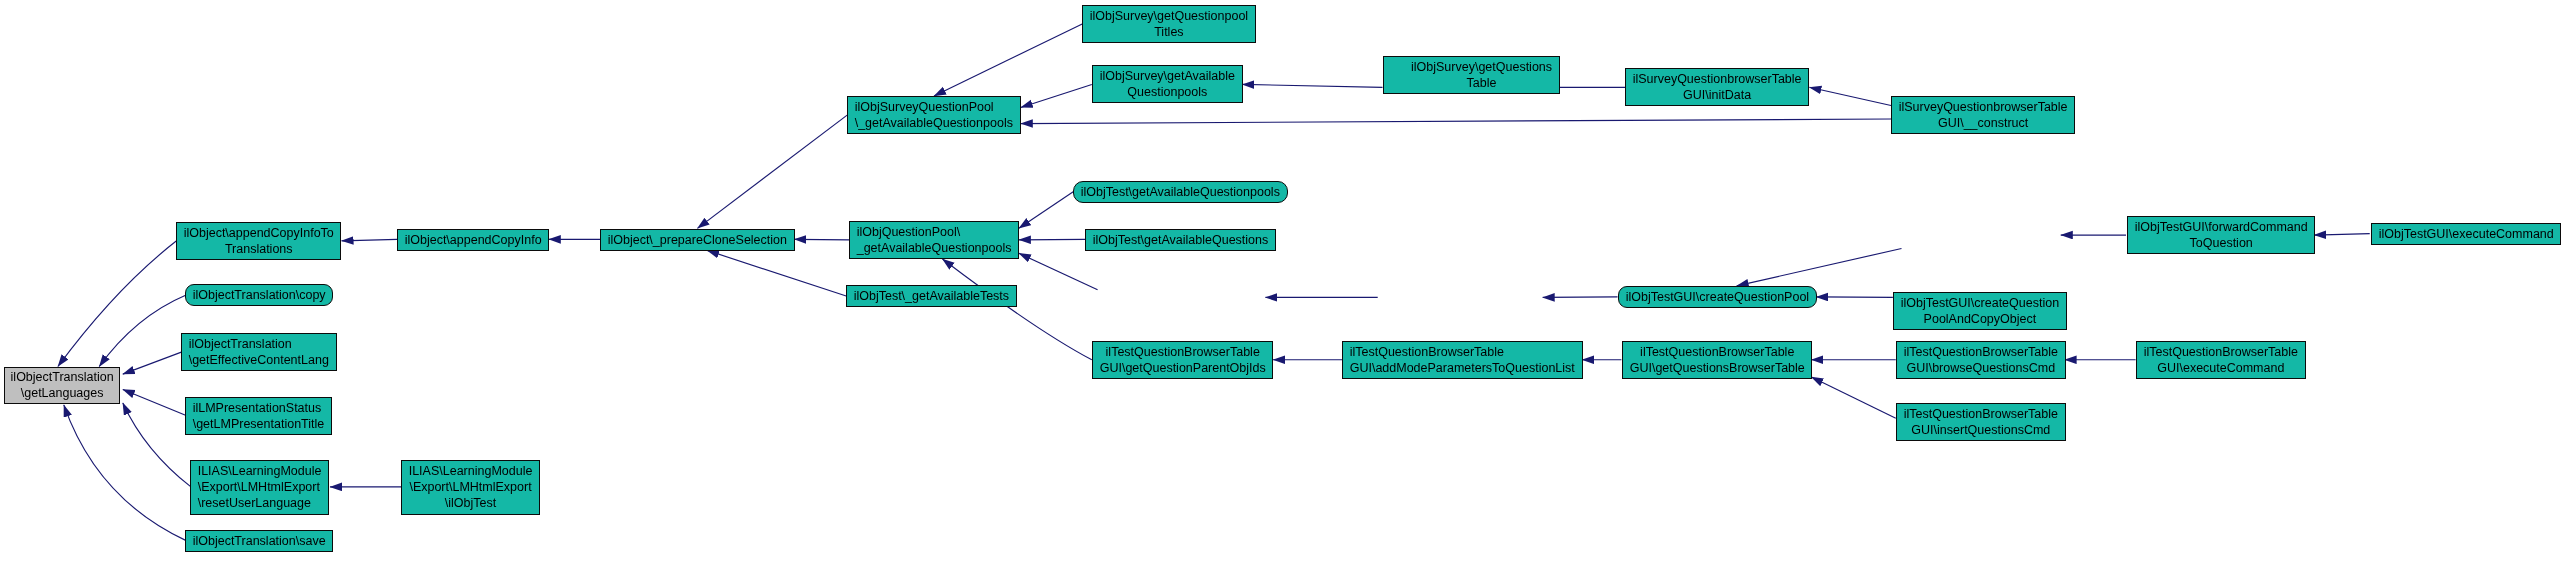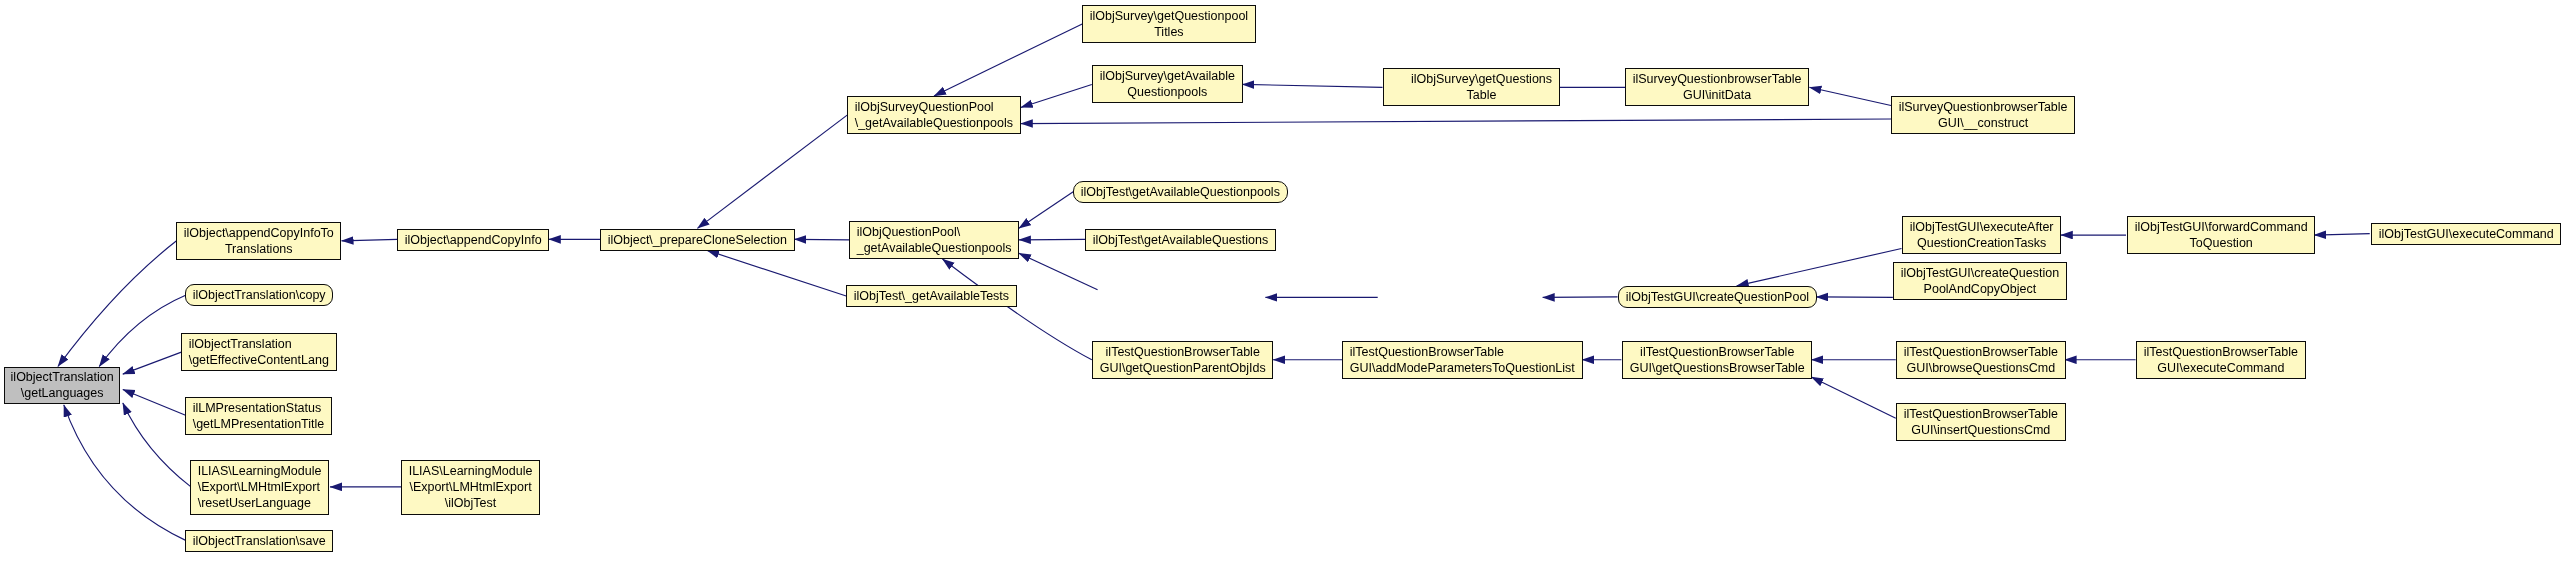--- a/index.html
+++ b/index.html
@@ -8,21 +8,21 @@
     width: 2576px;
     height: 567px;
     font-family: "Liberation Sans", sans-serif;
     background: #ffffff;
     overflow: hidden;
   }
   #edge-layer { position: absolute; left: 0; top: 0; pointer-events: none; }
   .node {
     position: absolute;
     box-sizing: border-box;
-    background: #fef9c3;
+    background: #14b8a6;
     border: 1px solid #0b0b0b;
     color: #000000;
     font-size: 12.5px;
     line-height: 16.3px;
     padding: 1.9px 6.7px;
     text-align: center;
     white-space: nowrap;
     cursor: pointer;
   }
   .node.align-left { text-align: left; }
@@ -140,21 +140,21 @@
     <div class="node" style="left: 1073px; top: 181px; border-radius: 10px;">
       <div>ilObjTest\getAvailableQuestionpools</div>
     </div>
     <div class="node" style="left: 1085px; top: 229px;">
       <div>ilObjTest\getAvailableQuestions</div>
     </div>
     <div class="node" style="left: 1092px; top: 341px;">
       <div>ilTestQuestionBrowserTable</div>
       <div>GUI\getQuestionParentObjIds</div>
     </div>
-    <div class="node" style="left: 1383px; top: 68px; padding-left: 27px;">
+    <div class="node" style="left: 1383px; top: 56px; padding-left: 27px;">
       <div>ilObjSurvey\getQuestions</div>
       <div>Table</div>
     </div>
     <div class="node align-left" style="left: 1342px; top: 341px;">
       <div>ilTestQuestionBrowserTable</div>
       <div>GUI\addModeParametersToQuestionList</div>
     </div>
     <div class="node" style="left: 1625px; top: 68px;">
       <div>ilSurveyQuestionbrowserTable</div>
       <div>GUI\initData</div>
@@ -163,25 +163,21 @@
       <div>ilObjTestGUI\createQuestionPool</div>
     </div>
     <div class="node" style="left: 1622px; top: 341px;">
       <div>ilTestQuestionBrowserTable</div>
       <div>GUI\getQuestionsBrowserTable</div>
     </div>
     <div class="node" style="left: 1891px; top: 96px;">
       <div>ilSurveyQuestionbrowserTable</div>
       <div>GUI\__construct</div>
     </div>
-    <div class="node" style="left: 1902px; top: 216px;">
-      <div>ilObjTestGUI\executeAfter</div>
-      <div>QuestionCreationTasks</div>
-    </div>
-    <div class="node" style="left: 1893px; top: 262px;">
+    <div class="node" style="left: 1893px; top: 292px;">
       <div>ilObjTestGUI\createQuestion</div>
       <div>PoolAndCopyObject</div>
     </div>
     <div class="node" style="left: 1896px; top: 341px;">
       <div>ilTestQuestionBrowserTable</div>
       <div>GUI\browseQuestionsCmd</div>
     </div>
     <div class="node" style="left: 1896px; top: 403px;">
       <div>ilTestQuestionBrowserTable</div>
       <div>GUI\insertQuestionsCmd</div>

